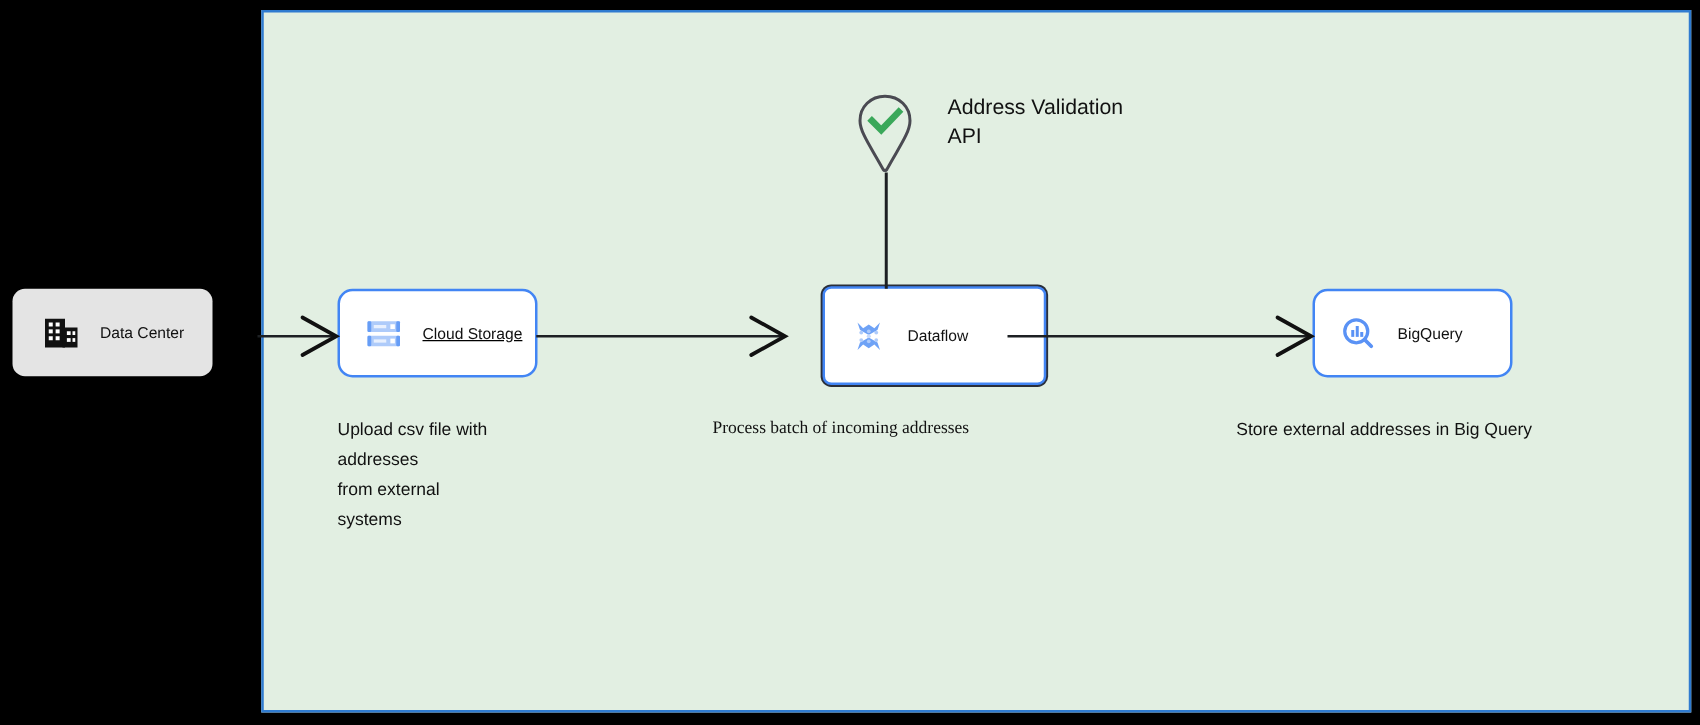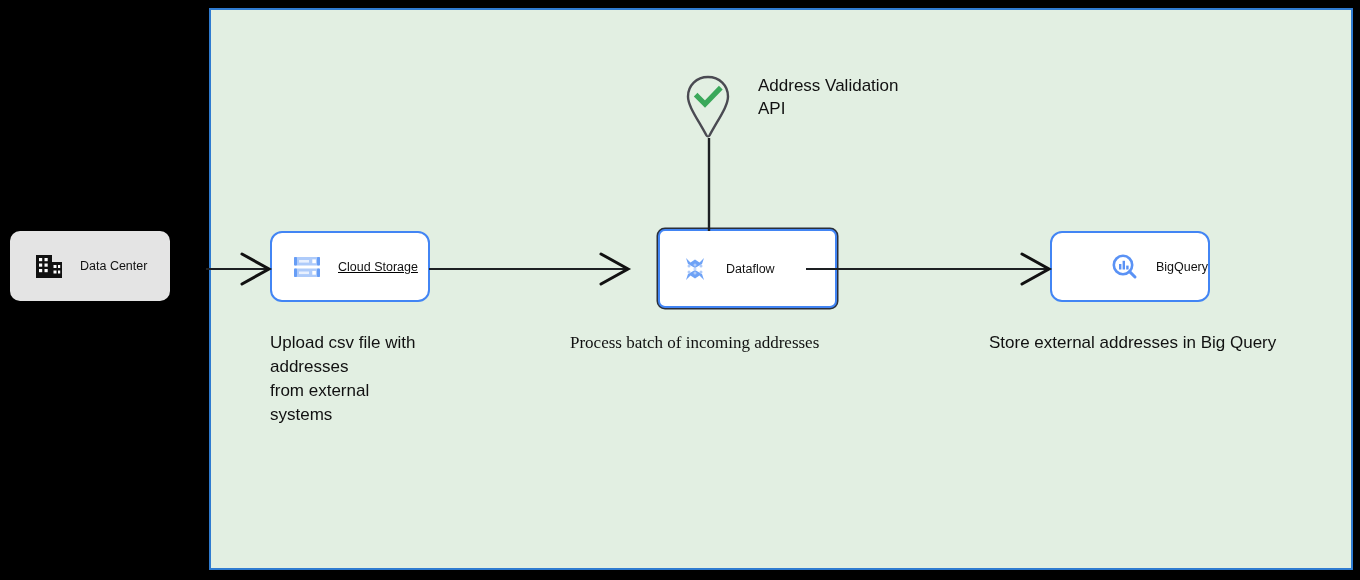--- a/index.html
+++ b/index.html
@@ -82,21 +82,20 @@
     height: 79px;
     border-radius: 7px;
     box-shadow: 0 0 0 1.5px #2a2f3a;
     margin-left: 29px;
   }
   #node-bigquery {
     left: 1050px;
     top: 231px;
     width: 160px;
     height: 71px;
-    justify-content: flex-end;
   }
 
   
   #node-address-api {
     position: absolute;
     left: 684px;
     top: 74px;
     display: flex;
     align-items: flex-start;
   }
@@ -110,21 +109,21 @@
 
   
   .conn {
     position: absolute;
   }
   .conn svg { display: block; overflow: visible; }
 
   
   .caption {
     position: absolute;
-    font-size: 17px;
+    font-size: 14px;
     line-height: 24px;
     color: #111111;
     white-space: pre-line;
   }
   #caption-upload  { left: 270px; top: 331px; width: 230px; }
   #caption-process { left: 570px; top: 331px; width: 360px; font-family: Liberation Serif, serif; }
   #caption-store   { left: 989px; top: 331px; width: 360px; }
 </style>
 </head>
 <body>

